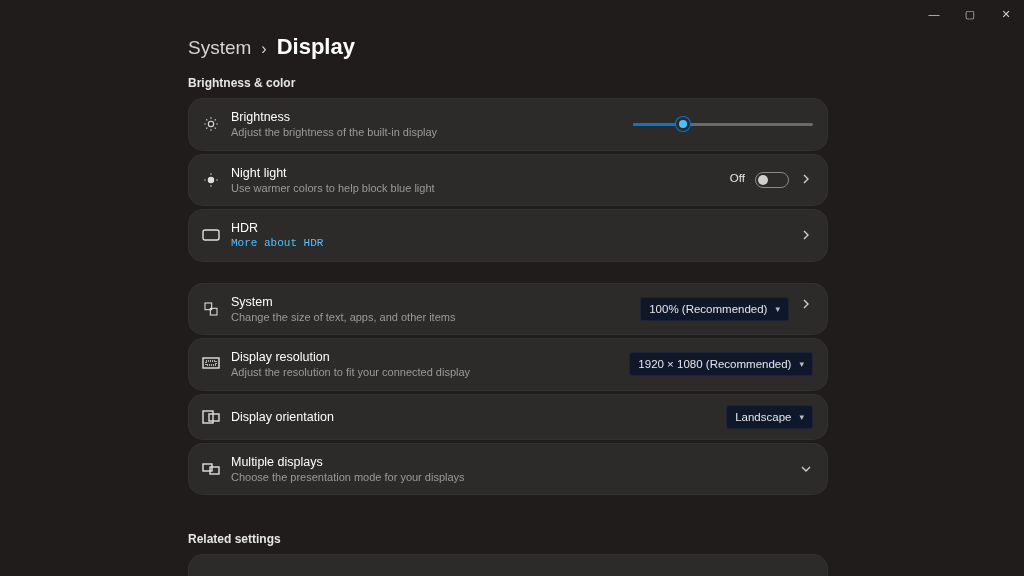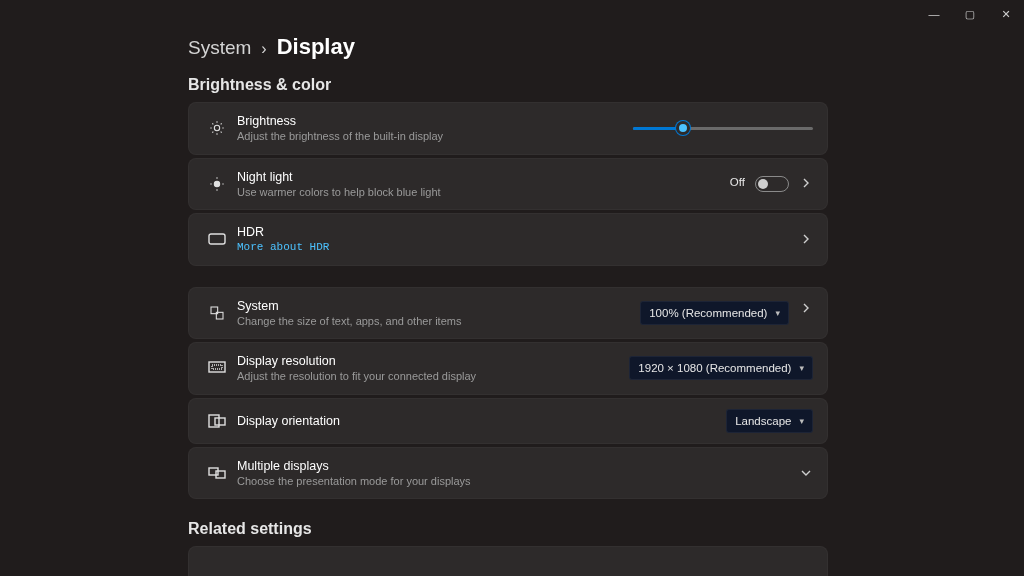--- a/index.html
+++ b/index.html
@@ -32,30 +32,30 @@
   display: flex;
   align-items: baseline;
   gap: 10px;
   color: #e8e8e8;
   margin-bottom: 16px;
 }
 .bc-parent { font-size: 19px; font-weight: 400; color: #d4d4d4; }
 .bc-sep { font-size: 16px; color: #d4d4d4; }
 .bc-current { font-size: 22px; font-weight: 600; color: #ffffff; }
 .section-header {
-  font-size: 16px;
+  font-size: 12px;
   font-weight: 600;
   color: #e6e6e6;
-  margin: 0 0 8px 0;
+  margin: 16px 0 8px 0;
 }
 .card {
   background: #2d2a2a;
   border: 1px solid rgba(255,255,255,0.03);
-  border-radius: 8px;
-  padding: 10px 14px 10px 16px;
+  border-radius: 15px;
+  padding: 10px 14px 10px 10px;
   margin-bottom: 3px;
   display: flex;
   align-items: center;
   min-height: 44px;
 }
 .card .icon-slot {
   width: 24px;
   display: flex;
   align-items: center;
   justify-content: center;

